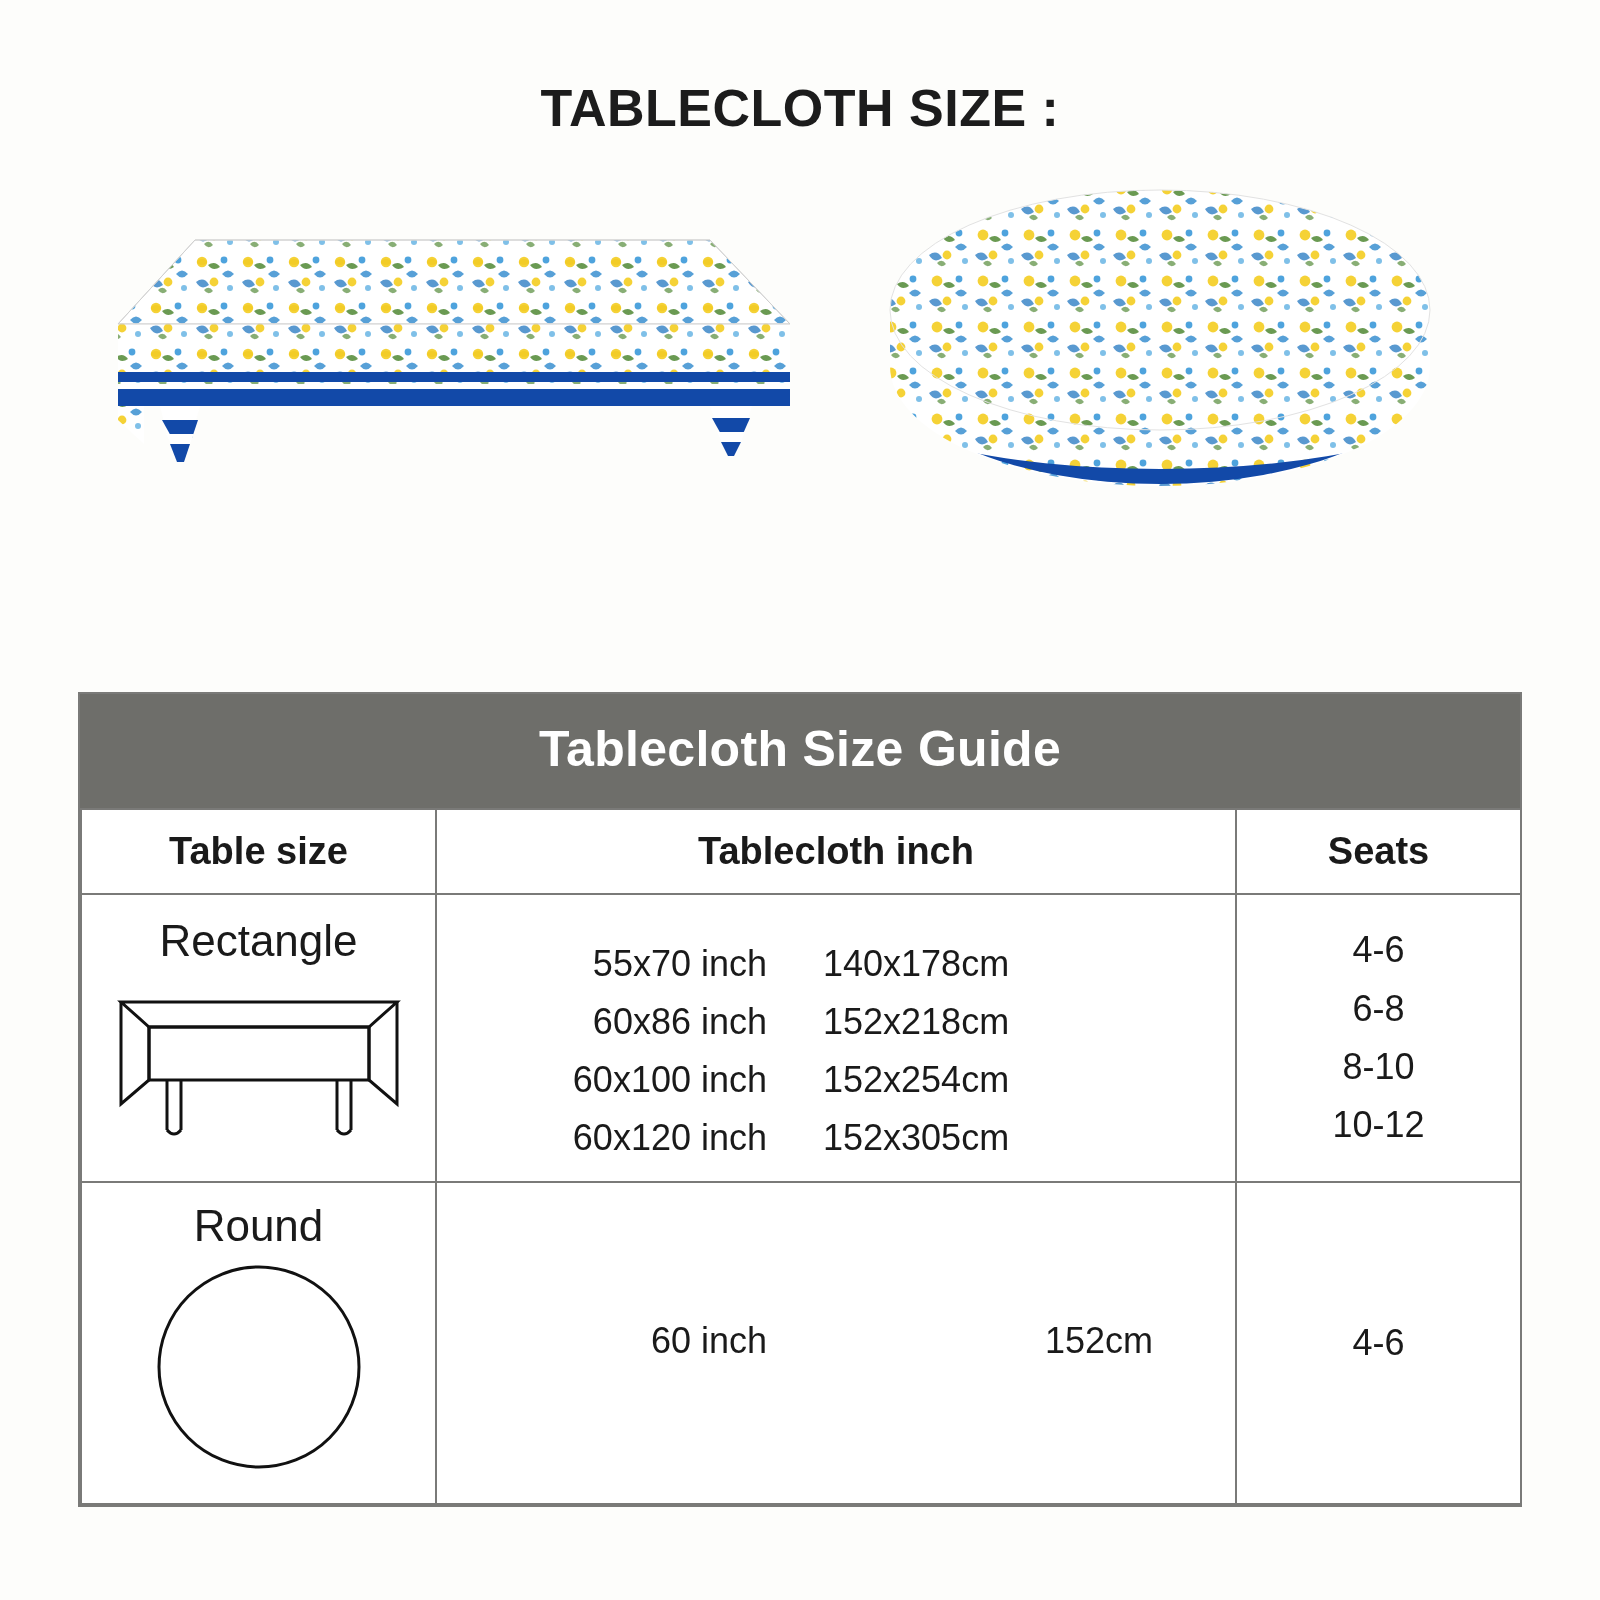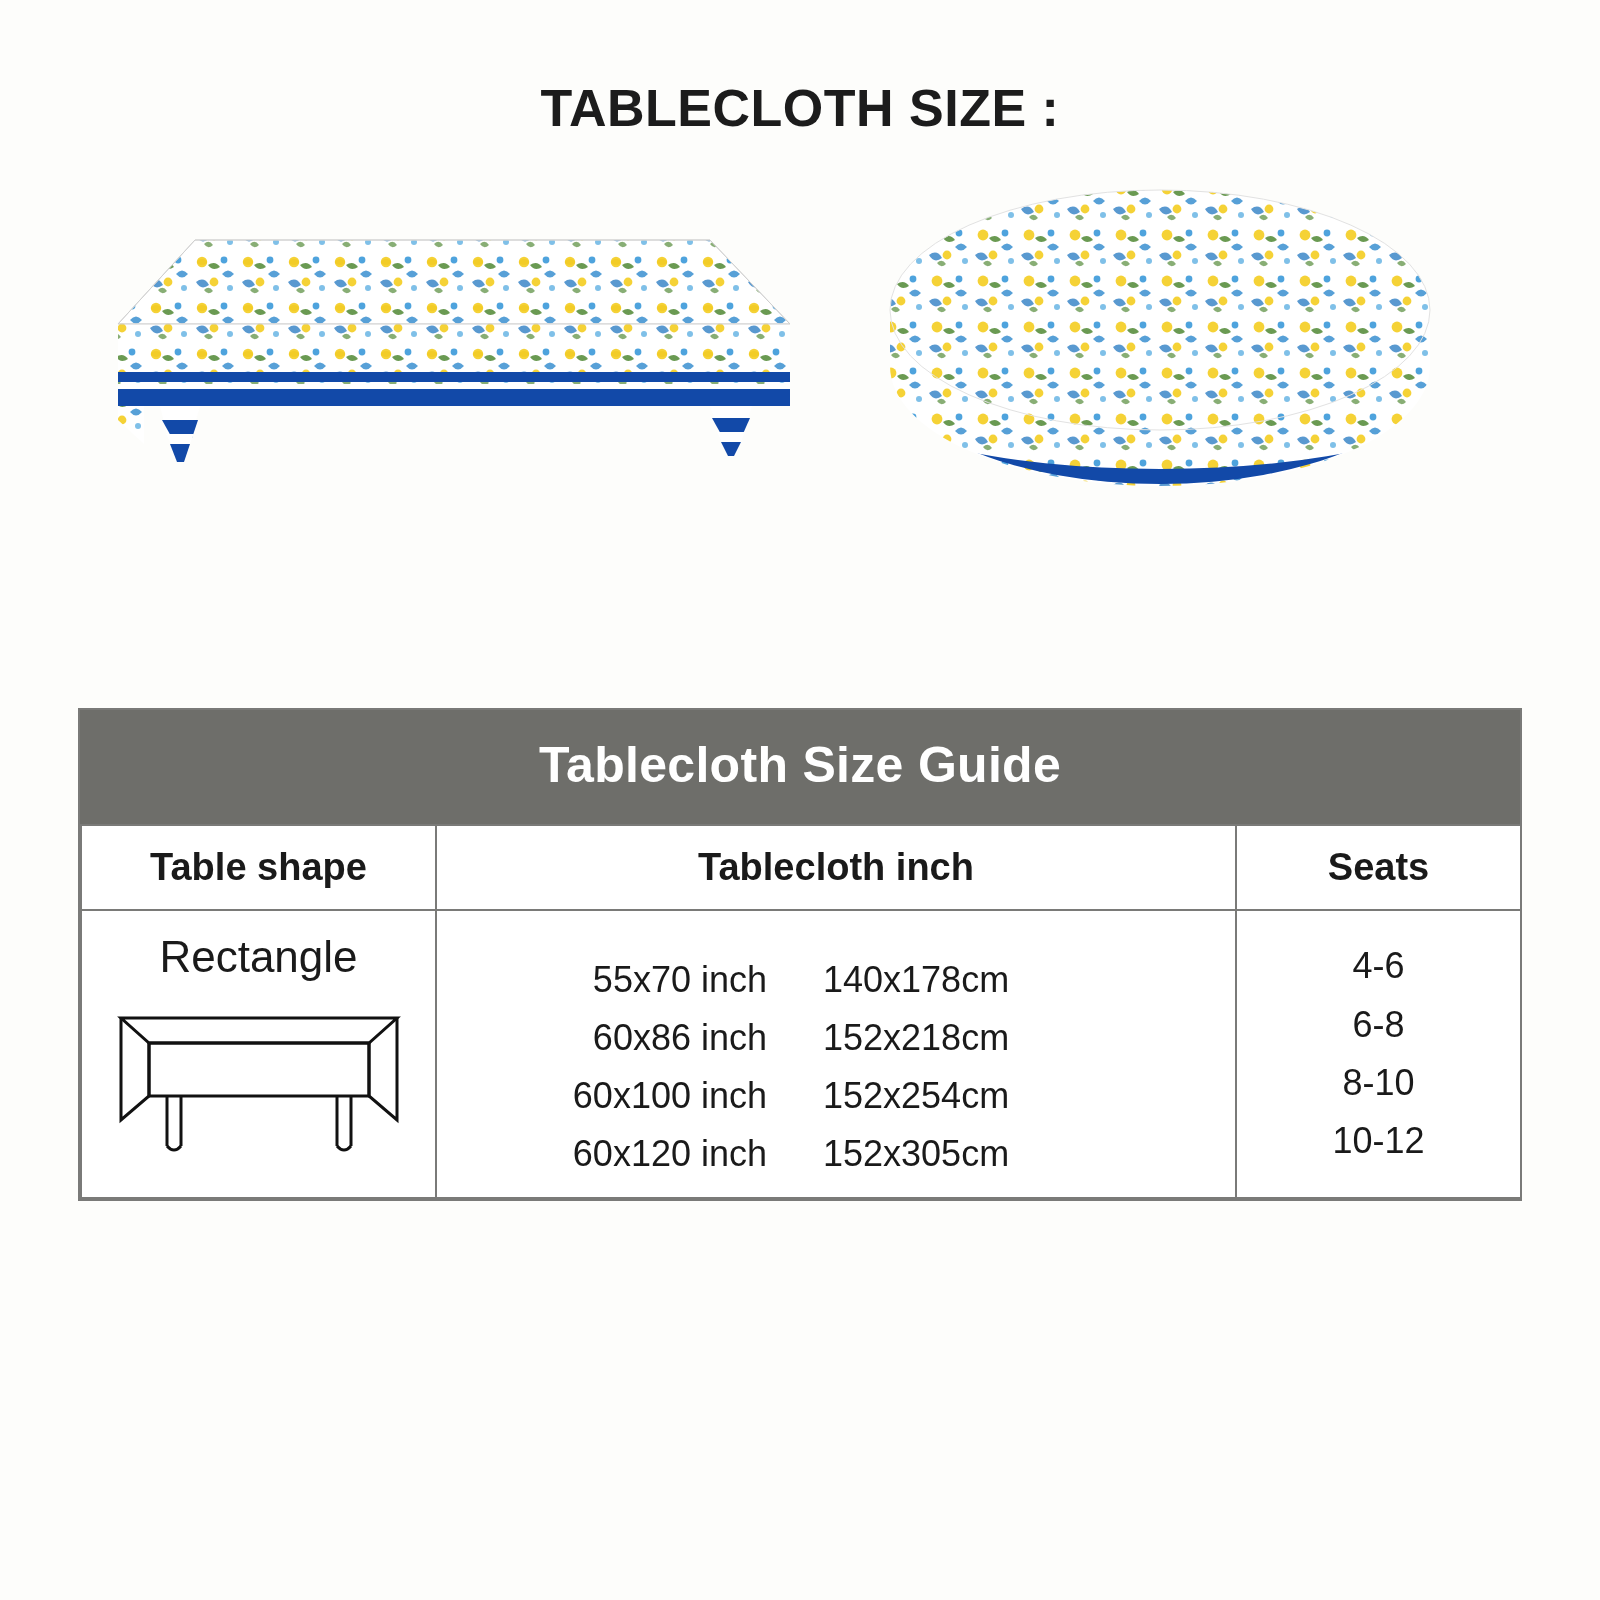--- a/index.html
+++ b/index.html
@@ -45,21 +45,21 @@
     left: 880px;
     top: 0px;
     width: 560px;
     height: 330px;
   }
 
   
   .guide {
     position: absolute;
     left: 78px;
-    top: 708px;
+    top: 692px;
     width: 1444px;
     border: 2px solid #7a7a78;
     box-sizing: border-box;
     background: #ffffff;
   }
   .guide-header {
     background: #6e6e6a;
     color: #ffffff;
     text-align: center;
     font-size: 50px;
@@ -217,21 +217,21 @@
   <div class="guide-header">Tablecloth Size Guide</div>
 
   <table class="guide-table">
     <colgroup>
       <col class="c-shape">
         <col class="c-size">
         <col class="c-seats">
     </colgroup>
     <thead>
       <tr>
-        <th>Table shape</th>
+        <th>Table size</th>
         <th>Tablecloth inch</th>
         <th>Seats</th>
       </tr>
     </thead>
     <tbody>
       <tr>
         <td class="shape-cell">
           <div class="shape-label rect-label">Rectangle</div>
           <svg width="300" height="180" viewBox="0 0 300 180">
             <polygon points="40,55 260,55 288,30 12,30" fill="none" stroke="#111" stroke-width="3"></polygon>
@@ -269,15 +269,32 @@
         <td class="seats-cell">
           <div class="seats-list">
             <div>4-6</div>
             <div>6-8</div>
             <div>8-10</div>
             <div>10-12</div>
           </div>
         </td>
       </tr>
 
+      <tr>
+        <td class="shape-cell">
+          <div class="shape-label">Round</div>
+          <svg width="250" height="220" viewBox="0 0 250 220">
+            <circle cx="125" cy="110" r="100" fill="none" stroke="#111" stroke-width="3"></circle>
+          </svg>
+        </td>
+        <td class="size-cell">
+          <div class="single-size">
+            <span class="inch">60 inch</span>
+            <span class="cm">152cm</span>
+          </div>
+        </td>
+        <td class="seats-cell">
+          <div>4-6</div>
+        </td>
+      </tr>
     </tbody>
   </table>
 </div>
 
 </body></html>

